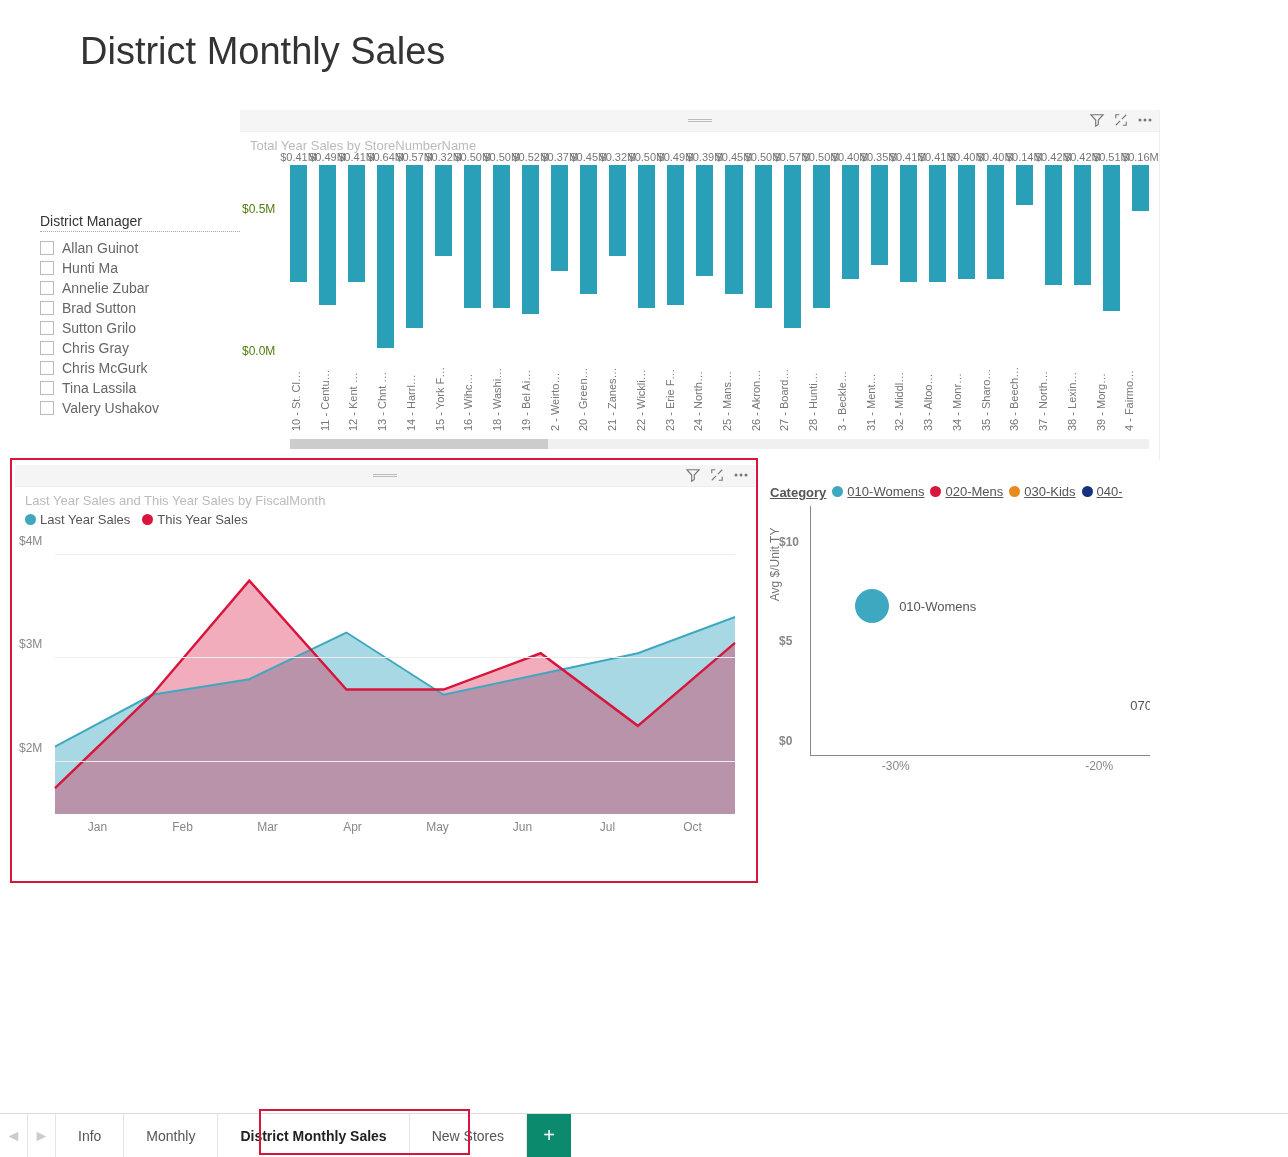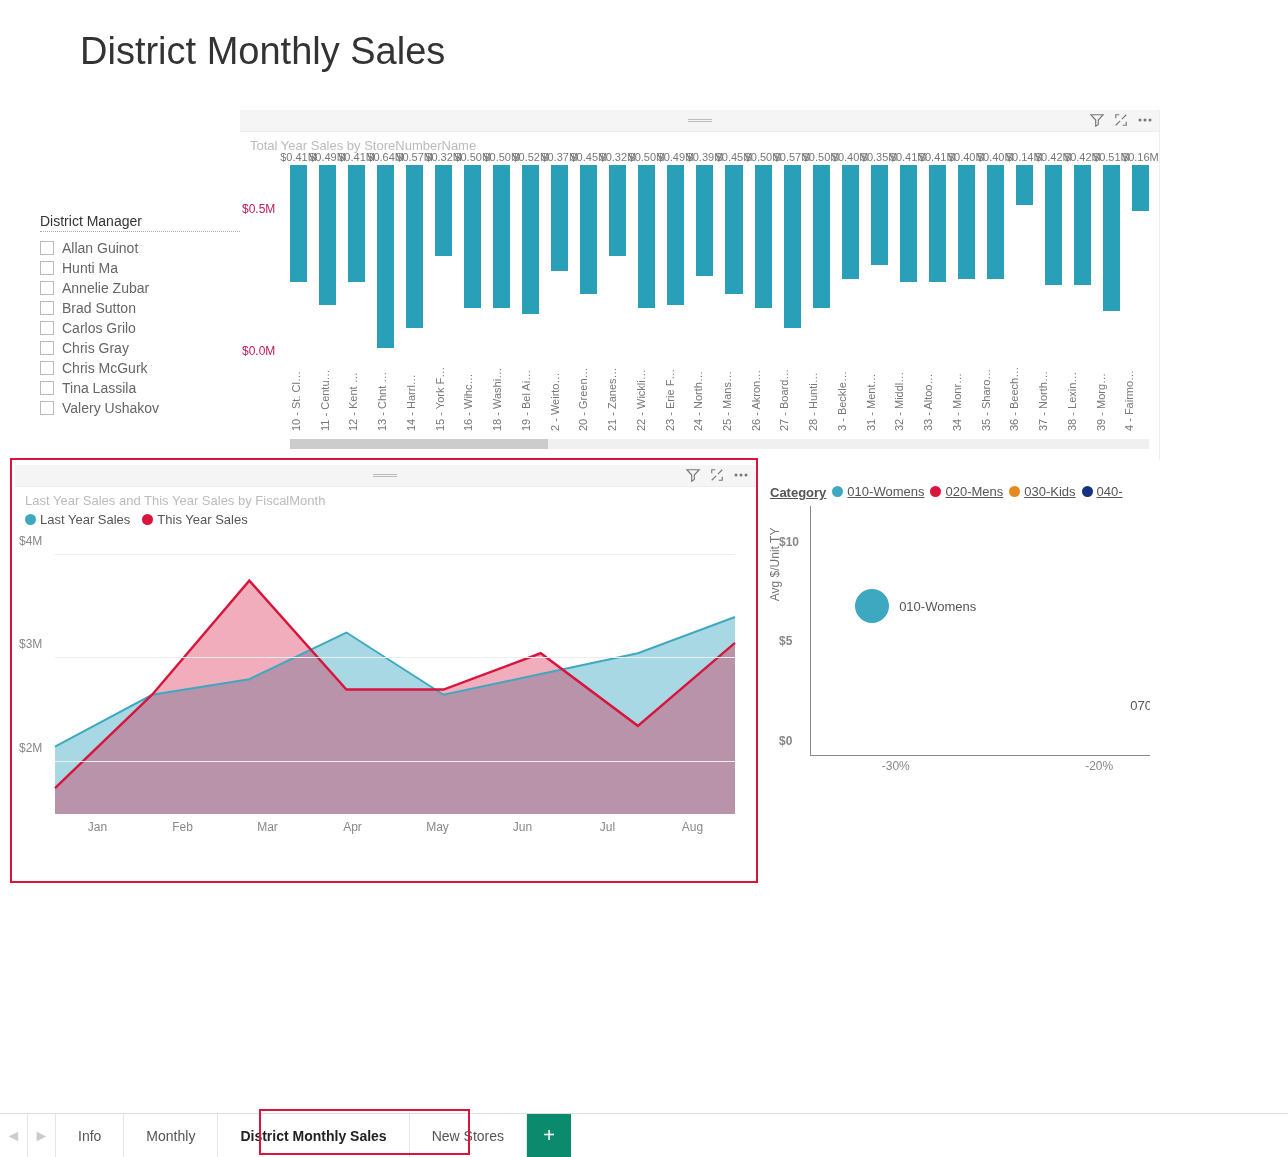--- a/index.html
+++ b/index.html
@@ -16,21 +16,21 @@
 .visual { position: absolute; background: #fff; }
 .vis-header { height: 22px; background: #f5f5f5; border-bottom: 1px solid #eee; display:flex; justify-content:center; align-items:center; position:relative;}
 .vis-grip { width: 24px; height: 4px; display:flex; flex-direction:column; gap:1px;}
 .vis-grip span { display:block; height:1px; background:#bbb;}
 .vis-icons { position:absolute; right:6px; top:2px; display:flex; gap:8px; color:#666; }
 .vis-icons .ic { width:16px; height:16px; cursor:pointer; display:flex; align-items:center; justify-content:center;}
 .vis-subtitle { font-size: 13px; color: #bbb; padding: 6px 10px 2px 10px; }
 
 .barchart { left: 240px; top: 110px; width: 920px; height: 350px; border-right:1px solid #eee;}
 .bar-area { position: relative; height: 200px; margin: 10px 10px 0 50px; }
-.bar-yaxis .tick { position:absolute; left:-48px; font-size:12px; color:#be185d; transform:translateY(-50%);}
+.bar-yaxis .tick { position:absolute; left:-48px; font-size:12px; color:#4d7c0f; transform:translateY(-50%);}
 .bar-row { display:flex; align-items:flex-end; height:100%; gap:12px; }
 .bar-col { flex:1; display:flex; flex-direction:column; align-items:center; height:100%; position:relative;}
 .bar-label { position:absolute; bottom:100%; margin-bottom:2px; font-size:11px; color:#777; white-space:nowrap;}
 .bar-rect { width:100%; background:#2a9fb8; }
 .bar-xaxis { display:flex; margin:0 10px 0 50px; gap:3px;}
 .bar-xcol { flex:1; font-size:11px; color:#777; text-align:left; writing-mode:vertical-rl; transform:rotate(180deg); height:70px; padding-top:4px; white-space:nowrap; overflow:hidden;}
 .bar-scroll { height:10px; background:#f0f0f0; margin:4px 10px 0 50px; position:relative;}
 .bar-scroll .thumb { position:absolute; left:0; width:30%; height:100%; background:#ccc;}
 
 .linechart { left: 15px; top: 465px; width: 740px; height: 415px; }
@@ -85,21 +85,21 @@
         <div class="slicer-item">
           <span class="cb"></span>
           <span>Annelie Zubar</span>
         </div>
         <div class="slicer-item">
           <span class="cb"></span>
           <span>Brad Sutton</span>
         </div>
         <div class="slicer-item">
           <span class="cb"></span>
-          <span>Carlos Grilo</span>
+          <span>Sutton Grilo</span>
         </div>
         <div class="slicer-item">
           <span class="cb"></span>
           <span>Chris Gray</span>
         </div>
         <div class="slicer-item">
           <span class="cb"></span>
           <span>Chris McGurk</span>
         </div>
         <div class="slicer-item">
@@ -342,21 +342,21 @@
         </svg>
     <div class="lc-grid" style="bottom: 92.5926%;"></div><div class="lc-ytick" style="bottom: 92.5926%;">$4M</div><div class="lc-grid" style="bottom: 55.5556%;"></div><div class="lc-ytick" style="bottom: 55.5556%;">$3M</div><div class="lc-grid" style="bottom: 18.5185%;"></div><div class="lc-ytick" style="bottom: 18.5185%;">$2M</div></div>
     <div class="lc-xaxis" id="lc-xaxis">
         <div class="lc-xcol">Jan</div>
         <div class="lc-xcol">Feb</div>
         <div class="lc-xcol">Mar</div>
         <div class="lc-xcol">Apr</div>
         <div class="lc-xcol">May</div>
         <div class="lc-xcol">Jun</div>
         <div class="lc-xcol">Jul</div>
-        <div class="lc-xcol">Aug</div>
+        <div class="lc-xcol">Oct</div>
       </div>
   </div>
   <div class="red-frame chart"></div>
 
   <div class="visual scatter">
     <div class="sc-legend" id="sc-legend"><span style="font-weight: 600;">Category</span><span><span class="sw" style="background:#3ea8c0"></span>010-Womens</span><span><span class="sw" style="background:#d8153c"></span>020-Mens</span><span><span class="sw" style="background:#e68a1e"></span>030-Kids</span><span><span class="sw" style="background:#16317d"></span>040-</span></div>
     <div class="sc-plot">
       <div class="sc-ylbl">Avg $/Unit TY</div>
       <div class="sc-ytick" style="bottom:80%">$10</div>
       <div class="sc-ytick" style="bottom:40%">$5</div>

